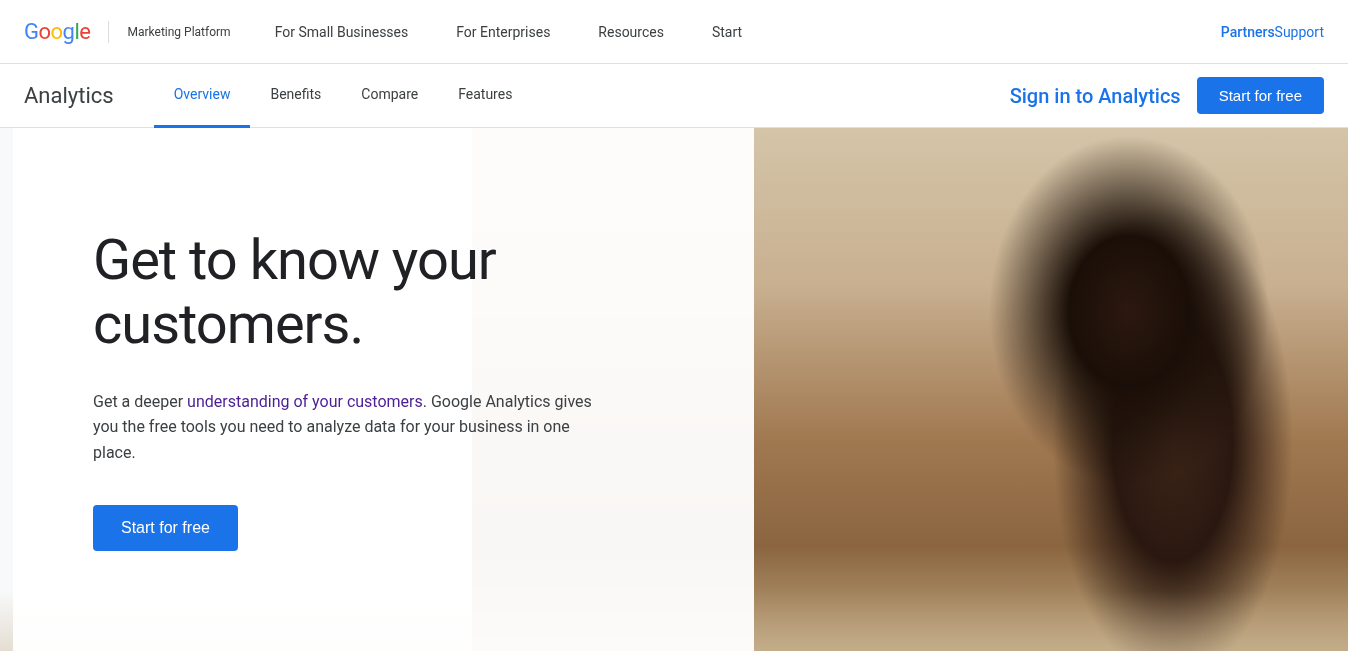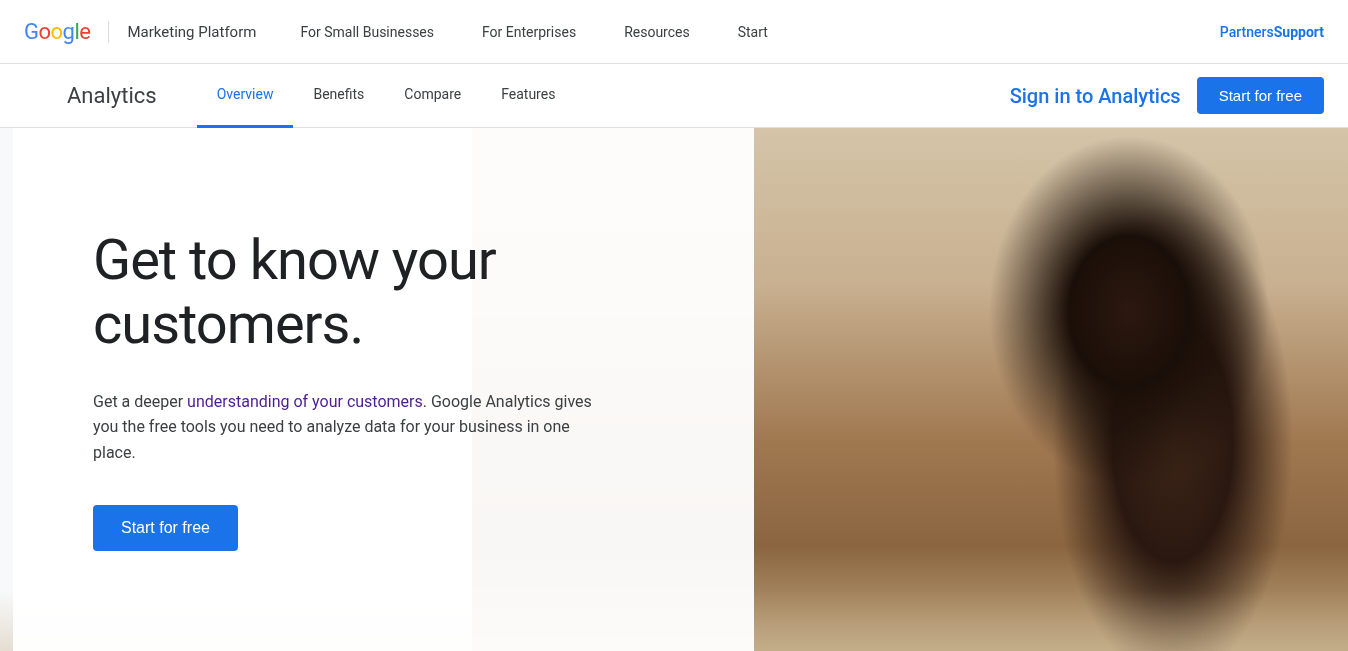--- a/index.html
+++ b/index.html
@@ -34,21 +34,21 @@
     .g-red { color: #EA4335; }
     .g-yellow { color: #FBBC05; }
     .g-green { color: #34A853; }
     .logo-divider {
       width: 1px;
       height: 22px;
       background: #dadce0;
       margin: 0 10px;
     }
     .logo-product-name {
-      font-size: 15px;
+      font-size: 12px;
       color: #3c4043;
       font-weight: 400;
       white-space: nowrap;
     }
     .top-nav-links {
       display: flex;
       align-items: center;
       gap: 24px;
       flex: 1;
     }
@@ -70,41 +70,40 @@
       color: #1a73e8;
       text-decoration: none;
       cursor: pointer;
       font-weight: 500;
     }
     .support-link {
       font-size: 14px;
       color: #1a73e8;
       text-decoration: none;
       cursor: pointer;
-      font-weight: 700;
+      font-weight: 400;
     }
 
     
     .secondary-nav {
       display: flex;
       align-items: center;
       padding: 0 24px;
       height: 64px;
       border-bottom: 1px solid #e0e0e0;
       background: #fff;
       position: relative;
       z-index: 10;
     }
     .analytics-brand {
       font-size: 22px;
       color: #3c4043;
       font-weight: 400;
       margin-right: 40px;
       flex-shrink: 0;
-      margin-left: 43px;
     }
     .secondary-nav-links {
       display: flex;
       align-items: center;
       gap: 0;
       flex: 1;
     }
     .sec-nav-link {
       font-size: 14px;
       color: #3c4043;

